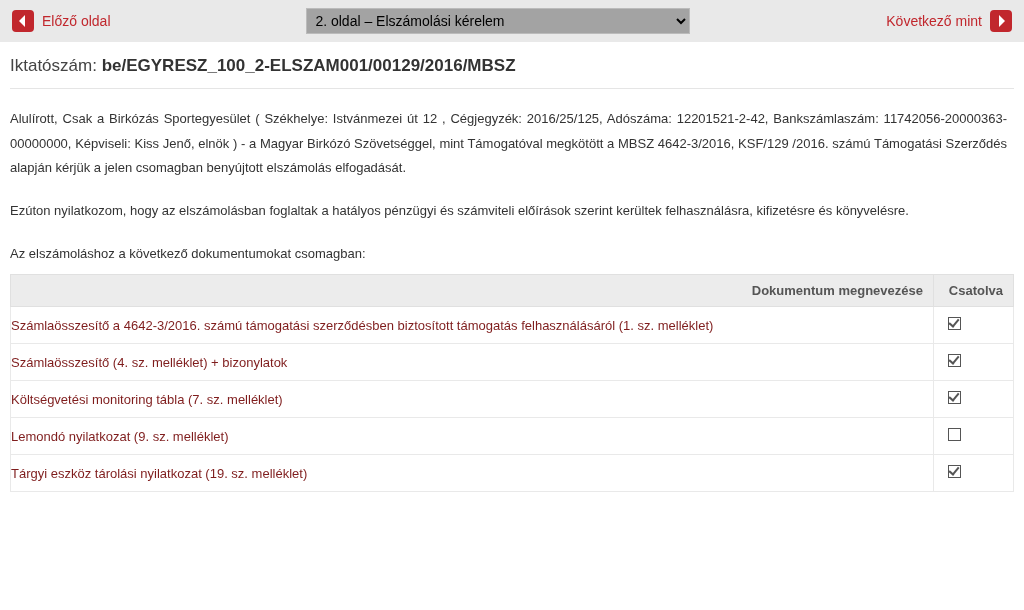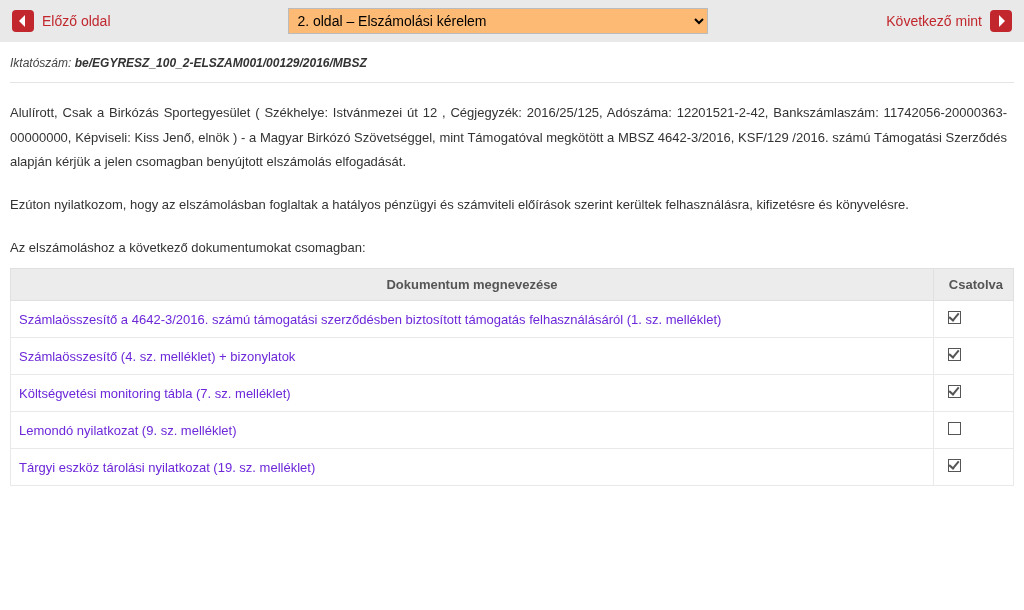--- a/index.html
+++ b/index.html
@@ -39,33 +39,32 @@
     justify-content: center;
     color: #fff;
   }
   .nav-btn svg { width: 10px; height: 12px; fill: #fff; }
   .page-select {
     flex: 0 1 430px;
     display: flex;
     justify-content: center;
   }
   .page-select select {
-    width: 420px;
+    width: 384px;
     font-size: 14px;
     padding: 3px 4px;
     border: 1px solid #bbb;
-    background: #fdba74;
+    background: #a3a3a3;
   }
 
   
   .ref-line {
     margin: 0 0 10px 0;
-    font-size: 12px;
+    font-size: 17px;
     color: #333;
-    font-style: italic;
   }
   .ref-line .label { color: #444; }
   .ref-line .value { font-weight: bold; }
 
   hr.sep {
     border: none;
     border-top: 1px solid #e5e5e5;
     margin: 12px 0 18px 0;
   }
 
@@ -85,25 +84,25 @@
     font-size: 13px;
   }
   table.docs th {
     background: #ececec;
     font-weight: bold;
     text-align: right;
     padding: 8px 10px;
     border: 1px solid #e0e0e0;
     color: #555;
   }
-  table.docs th.left { text-align: center; }
+  table.docs th.left { }
   table.docs td {
     border: 1px solid #e9e9e9;
-    padding: 10px 8px;
-    color: #6d28d9;
+    padding: 10px 0;
+    color: #7f1d1d;
   }
   table.docs td.chk { text-align: left; width: 70px; padding-left: 14px; }
 
   .checkbox {
     display: inline-block;
     width: 13px;
     height: 13px;
     border: 1px solid #555;
     position: relative;
     background: #fff;

